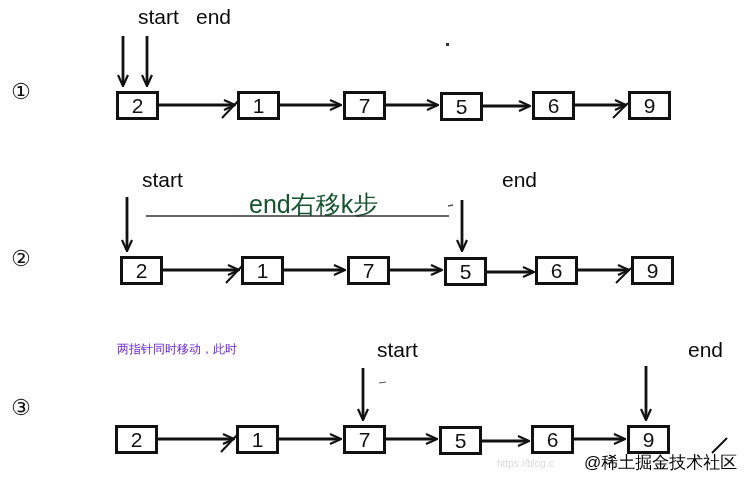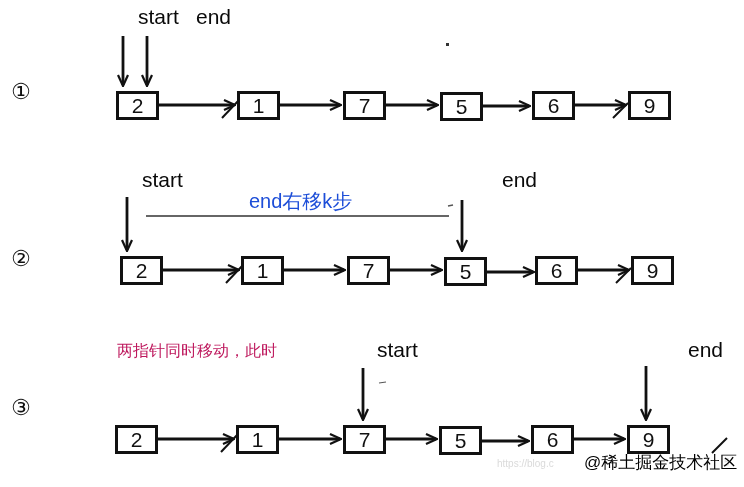--- a/index.html
+++ b/index.html
@@ -9,22 +9,22 @@
   }
   .overlay{position:absolute;left:0;top:0;z-index:2;pointer-events:none;}
   .node{
     position:absolute;z-index:1;box-sizing:border-box;
     width:43px;height:29px;border:3px solid #111;background:transparent;
     display:flex;align-items:center;justify-content:center;
     font-size:21px;line-height:1;color:#111;
   }
   .badge{position:absolute;z-index:1;font-size:22px;color:#111;}
   .plabel{position:absolute;z-index:1;font-size:21px;color:#0a0a0a;letter-spacing:0px;margin-left:48px;}
-  .annotation{position:absolute;z-index:1;font-size:20px;color:#1d4ed8;}
-  .note{position:absolute;z-index:1;font-size:16px;color:#be185d;white-space:nowrap;}
+  .annotation{position:absolute;z-index:1;font-size:25px;color:#14532d;}
+  .note{position:absolute;z-index:1;font-size:12px;color:#6d28d9;white-space:nowrap;}
   .wm-url{position:absolute;z-index:0;font-size:10px;color:#dadada;white-space:nowrap;}
   .wm-handle{position:absolute;z-index:1;font-size:17px;color:#000000;white-space:nowrap;}
 </style>
 </head>
 <body>
 
 <div class="canvas">
 
   <svg class="overlay" width="744" height="487" viewBox="0 0 744 487">
     <defs>

